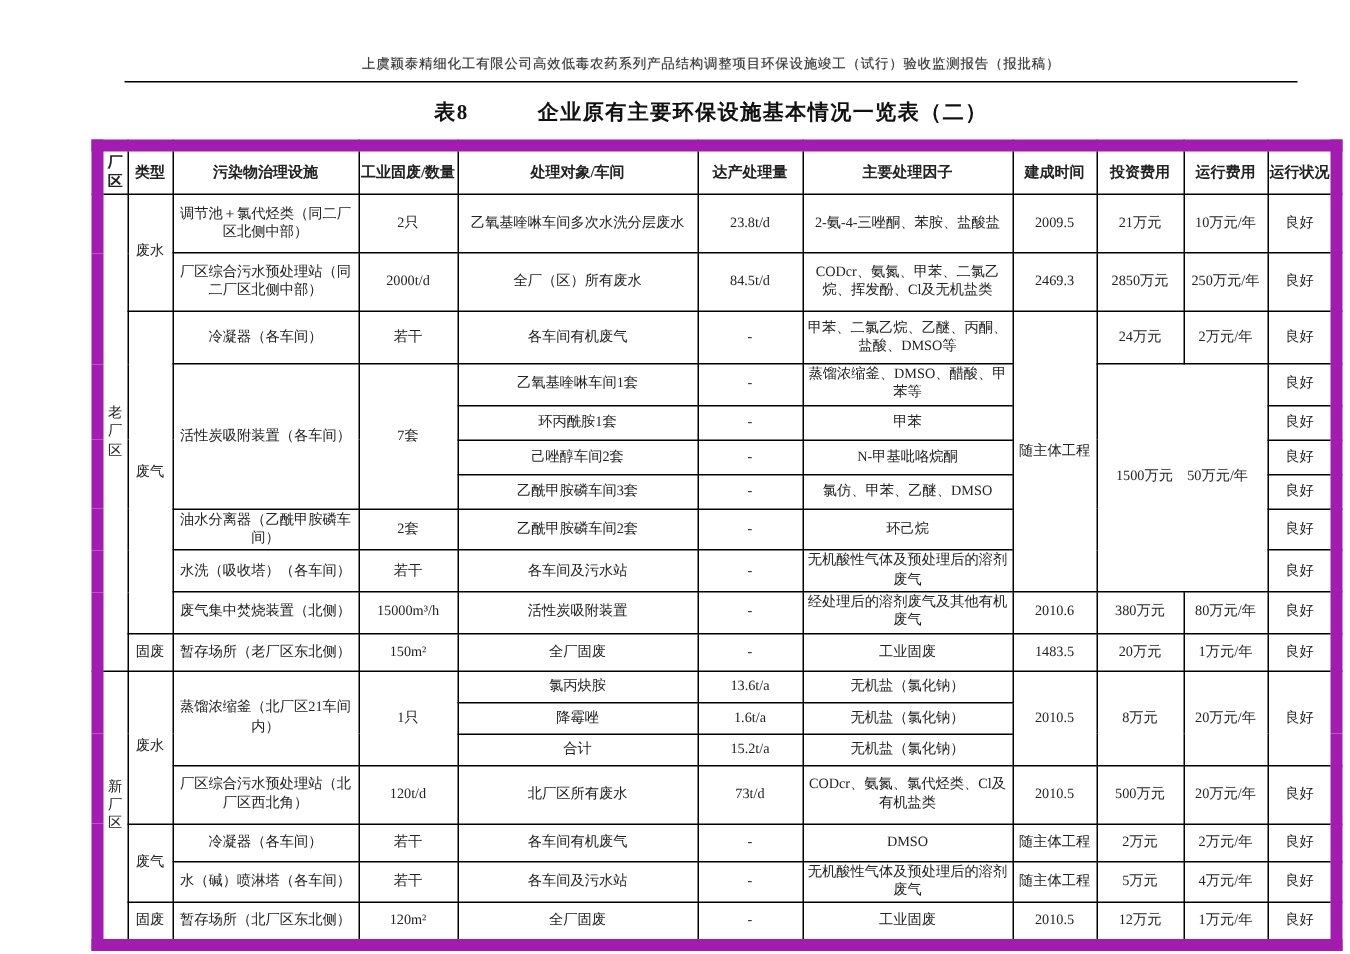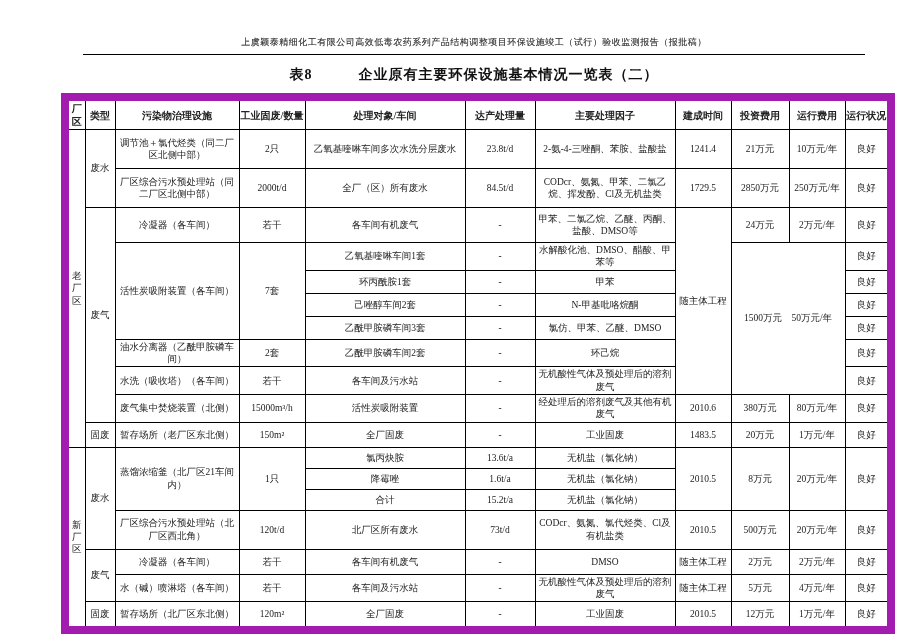--- a/index.html
+++ b/index.html
@@ -79,32 +79,32 @@
     </thead>
     <tbody>
       <tr class="h36">
         <td class="vert" rowspan="11">老厂区</td>
         <td rowspan="2">废水</td>
         <td>调节池＋氯代烃类（同二厂区北侧中部）</td>
         <td>2只</td>
         <td>乙氧基喹啉车间多次水洗分层废水</td>
         <td>23.8t/d</td>
         <td>2-氨-4-三唑酮、苯胺、盐酸盐</td>
-        <td>1241.4</td>
+        <td>2009.5</td>
         <td>21万元</td>
         <td>10万元/年</td>
         <td>良好</td>
       </tr>
       <tr class="h36 thick-b">
         <td>厂区综合污水预处理站（同二厂区北侧中部）</td>
         <td>2000t/d</td>
         <td>全厂（区）所有废水</td>
         <td>84.5t/d</td>
         <td>CODcr、氨氮、甲苯、二氯乙烷、挥发酚、Cl及无机盐类</td>
-        <td>1729.5</td>
+        <td>2469.3</td>
         <td>2850万元</td>
         <td>250万元/年</td>
         <td>良好</td>
       </tr>
       <tr class="h32">
         <td rowspan="8">废气</td>
         <td>冷凝器（各车间）</td>
         <td>若干</td>
         <td>各车间有机废气</td>
         <td>-</td>
@@ -112,21 +112,21 @@
         <td rowspan="7">随主体工程</td>
         <td>24万元</td>
         <td>2万元/年</td>
         <td>良好</td>
       </tr>
       <tr class="h20">
         <td rowspan="4">活性炭吸附装置（各车间）</td>
         <td rowspan="4">7套</td>
         <td>乙氧基喹啉车间1套</td>
         <td>-</td>
-        <td>水解酸化池、DMSO、醋酸、甲苯等</td>
+        <td>蒸馏浓缩釜、DMSO、醋酸、甲苯等</td>
         <td colspan="2" rowspan="6">1500万元　50万元/年</td>
         <td>良好</td>
       </tr>
       <tr class="h20 thick-b">
         <td>环丙酰胺1套</td>
         <td>-</td>
         <td>甲苯</td>
         <td>良好</td>
       </tr>
       <tr class="h20">

